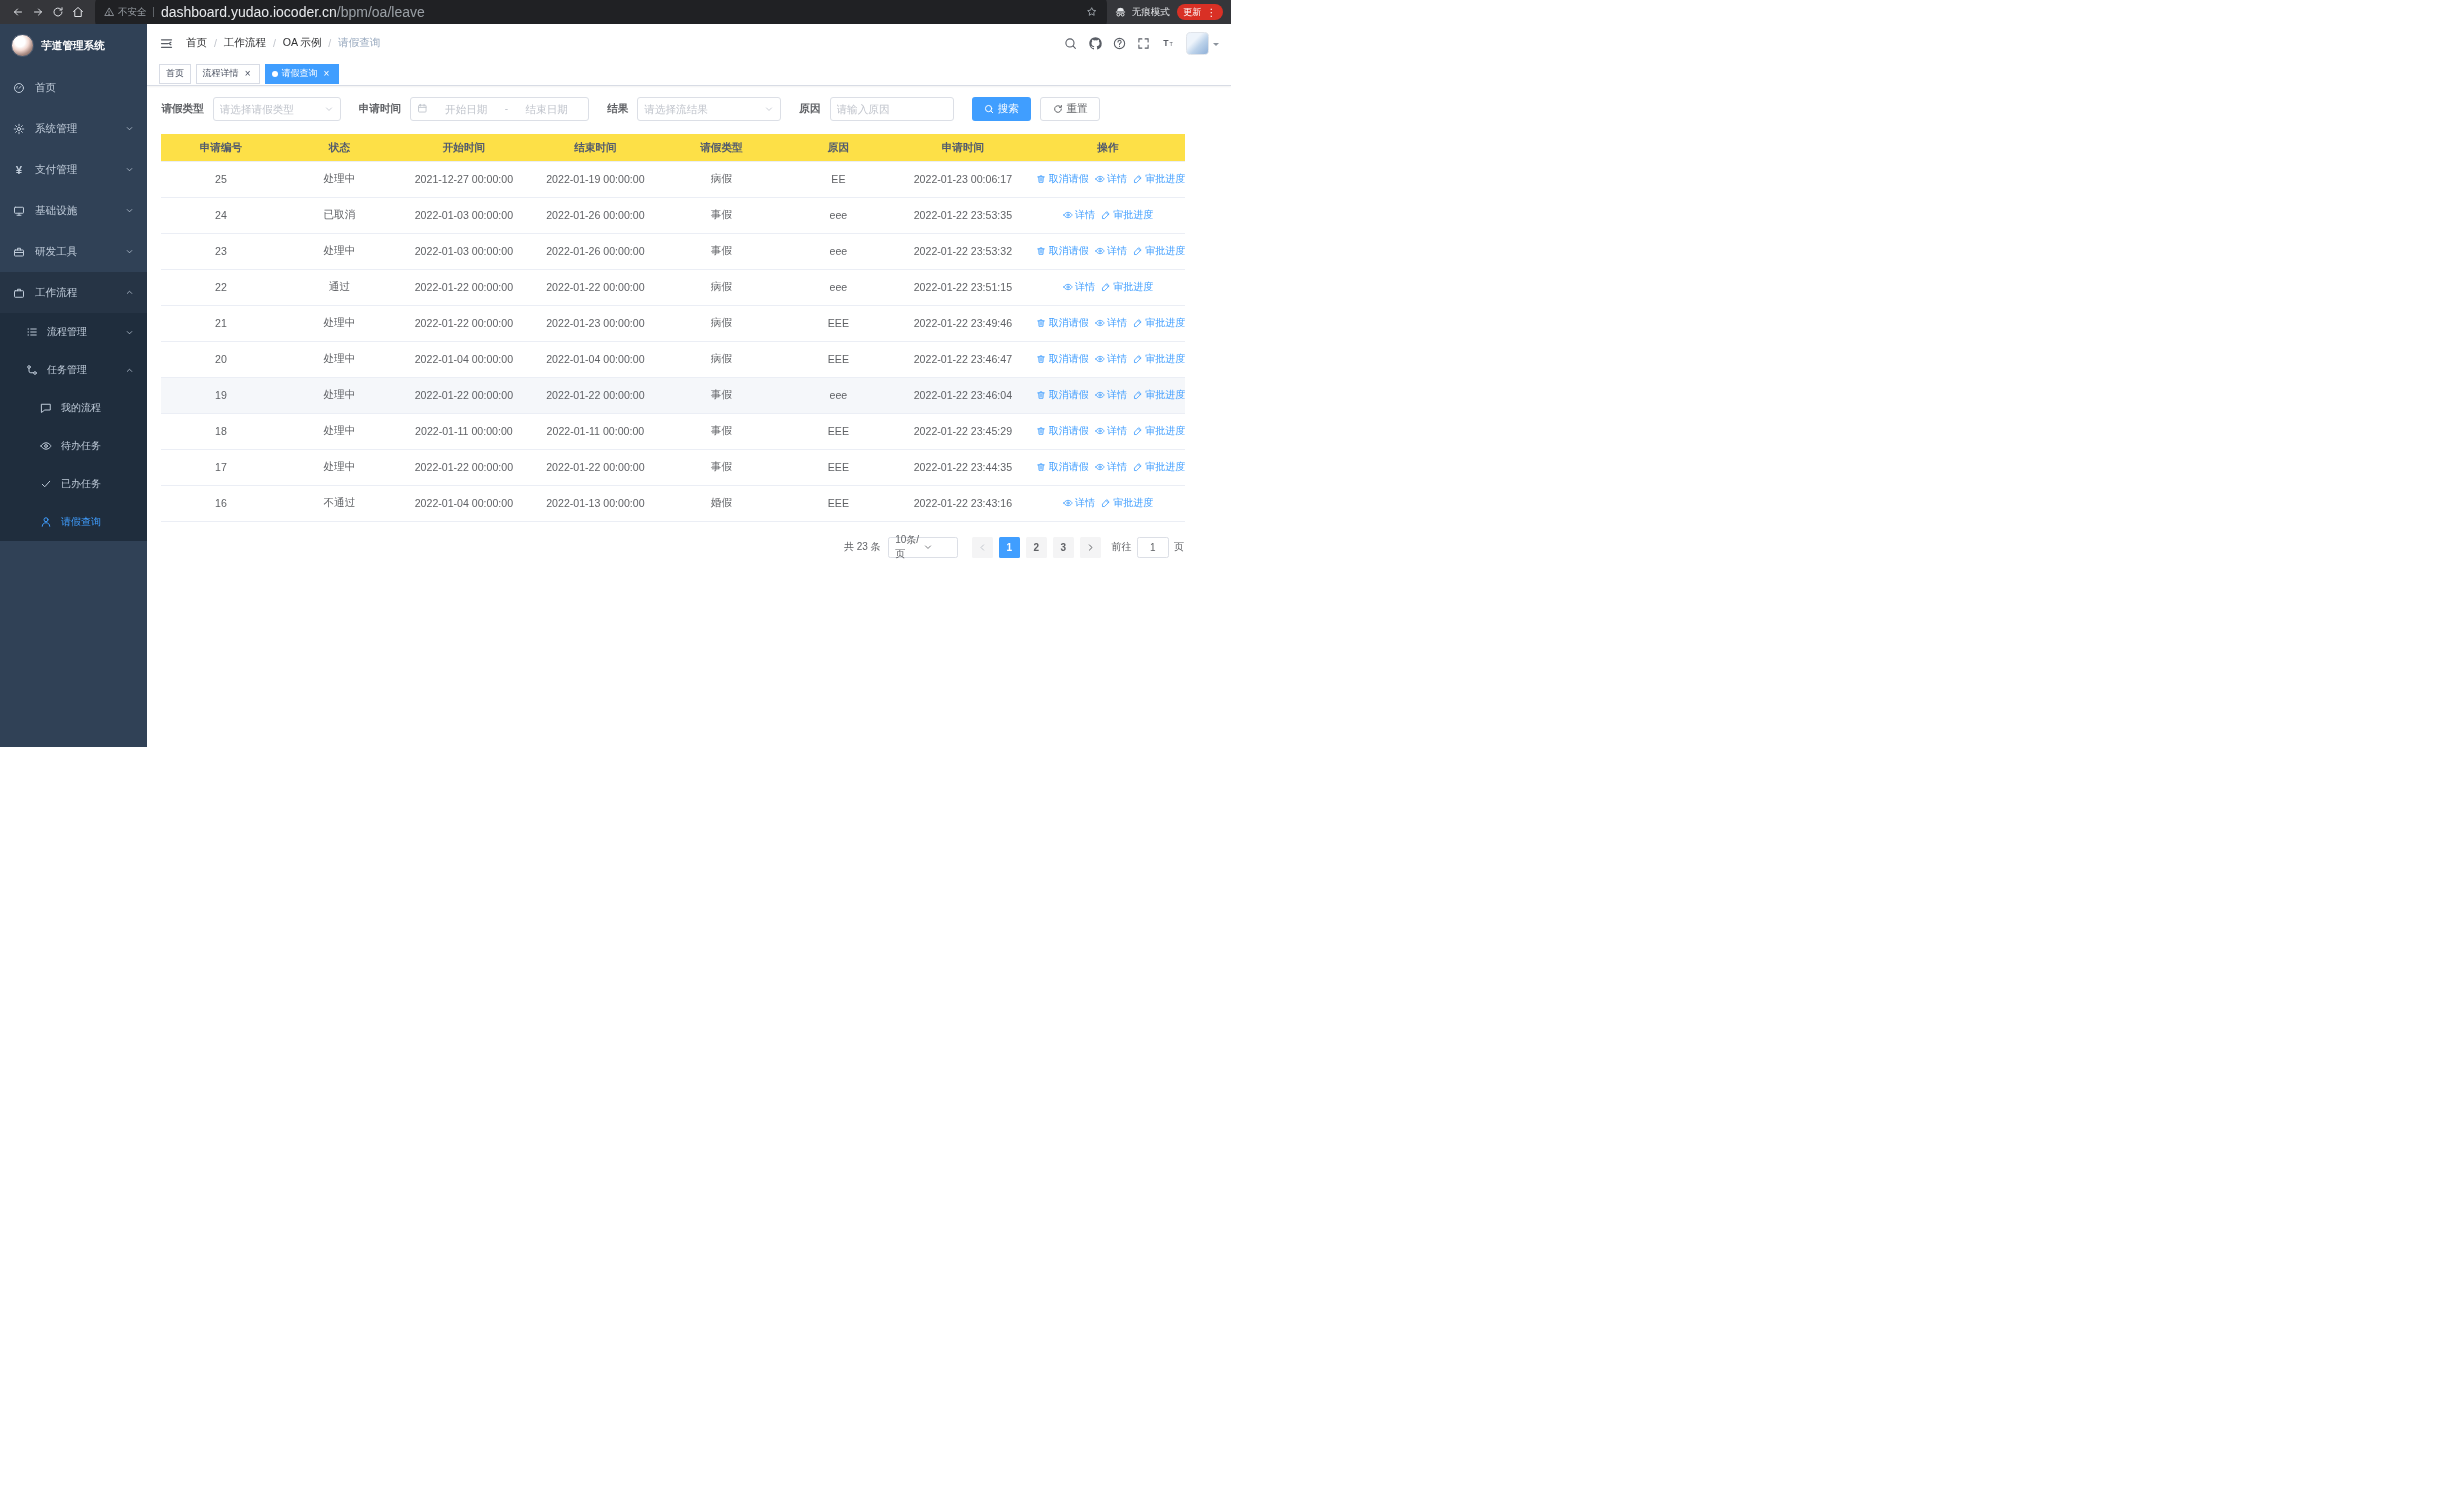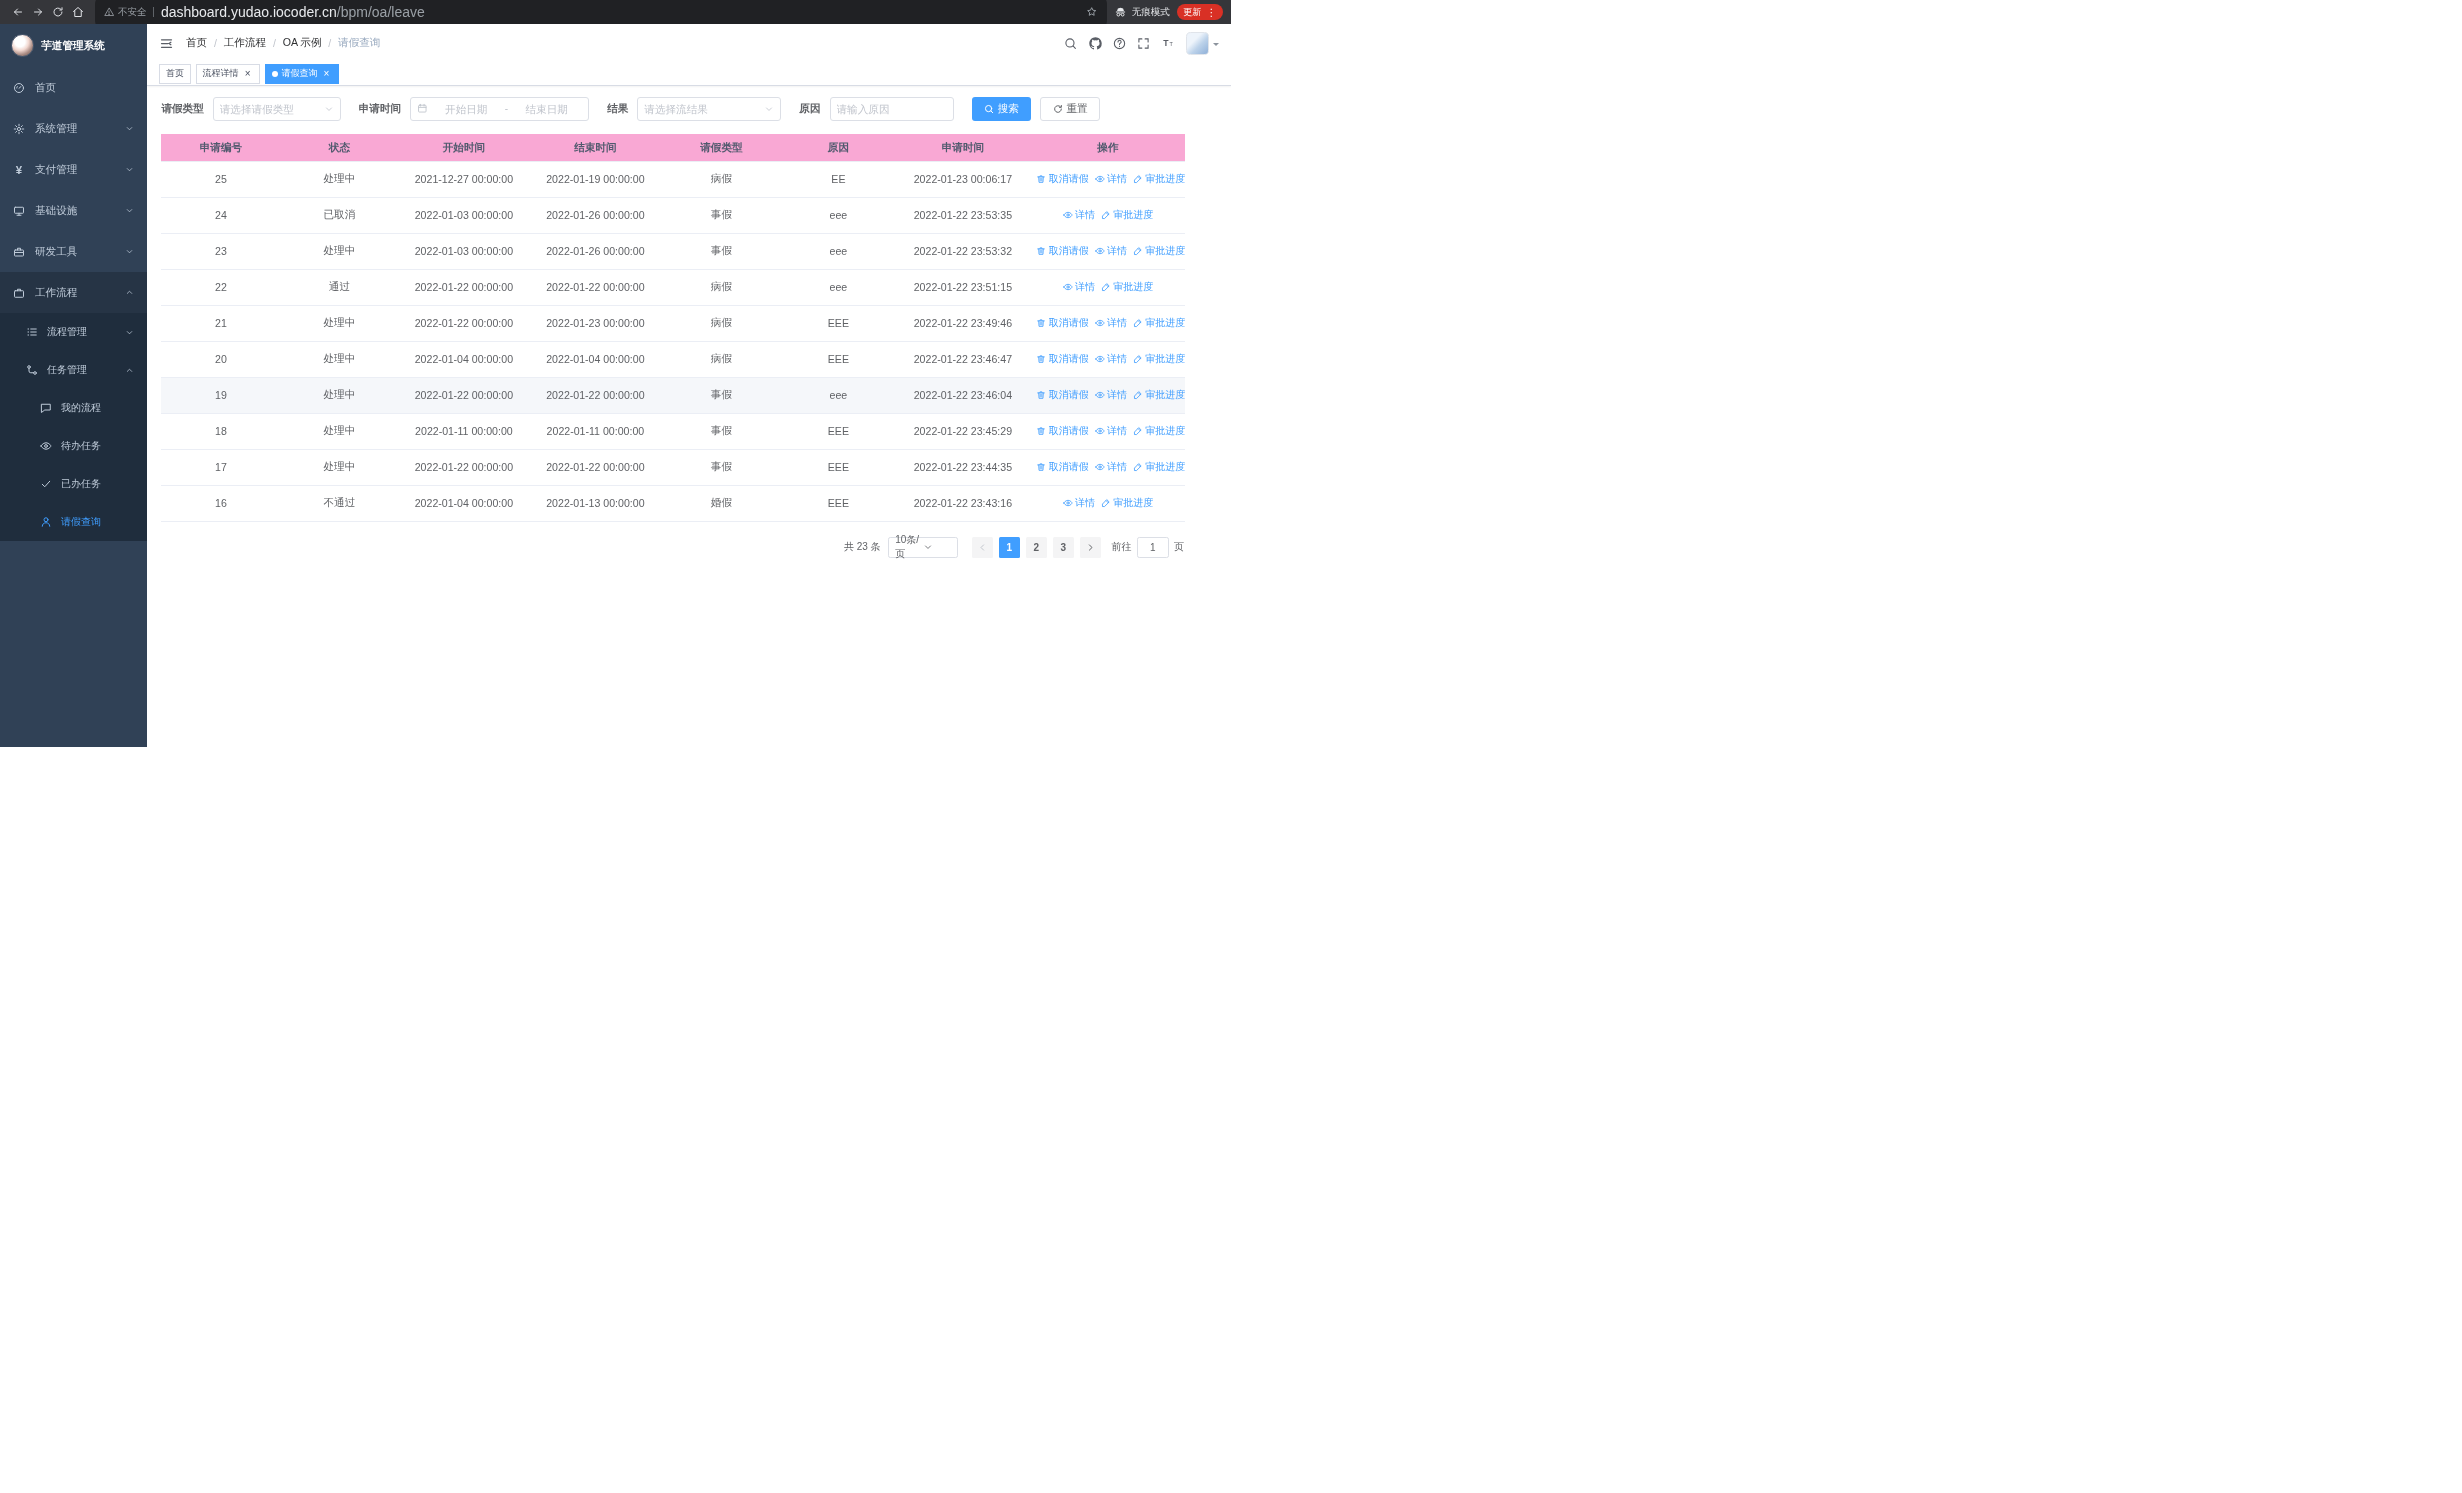--- a/index.html
+++ b/index.html
@@ -111,21 +111,21 @@
   .btn-default { background:#fff; color:#606266; border-color:#dcdfe6; }
 
   .toolbar-row { display:flex; align-items:center; margin-bottom:10.6px; }
   .btn-create { height:21px; font-size:10px; padding:0 9px; }
   .mini-btns { margin-left:auto; display:flex; gap:7.6px; }
   .mini-btn { width:20px; height:20px; border-radius:50%; border:0.8px solid #dcdfe6; background:#fff;
     display:flex; align-items:center; justify-content:center; color:#606266; cursor:pointer; }
   .mini-btn .icn { width:10px; height:10px; }
 
   table.grid { width:100%; border-collapse:collapse; table-layout:fixed; font-size:10.6px; color:#606266; }
-  table.grid thead th { height:27px; background:#f9a8d4; color:#515a6e; font-weight:700;
+  table.grid thead th { height:27px; background:#fde047; color:#515a6e; font-weight:700;
     font-size:10.6px; text-align:center; border-bottom:0.8px solid #ebeef5; padding:0 3px; }
   table.grid tbody td { height:36px; text-align:center; border-bottom:0.8px solid #ebeef5;
     padding:0 3px; white-space:nowrap; overflow:hidden; }
   tr.hl td { background:#f5f7fa; }
   .act-link { color:#409eff; font-size:10px; display:inline-flex; align-items:center; gap:2.3px;
     margin:0 3px; cursor:pointer; white-space:nowrap; }
   .act-link .icn { width:10px; height:10px; }
 
   .pagination { display:flex; align-items:center; justify-content:flex-end; margin-top:15px;
     font-size:10px; color:#606266; }

